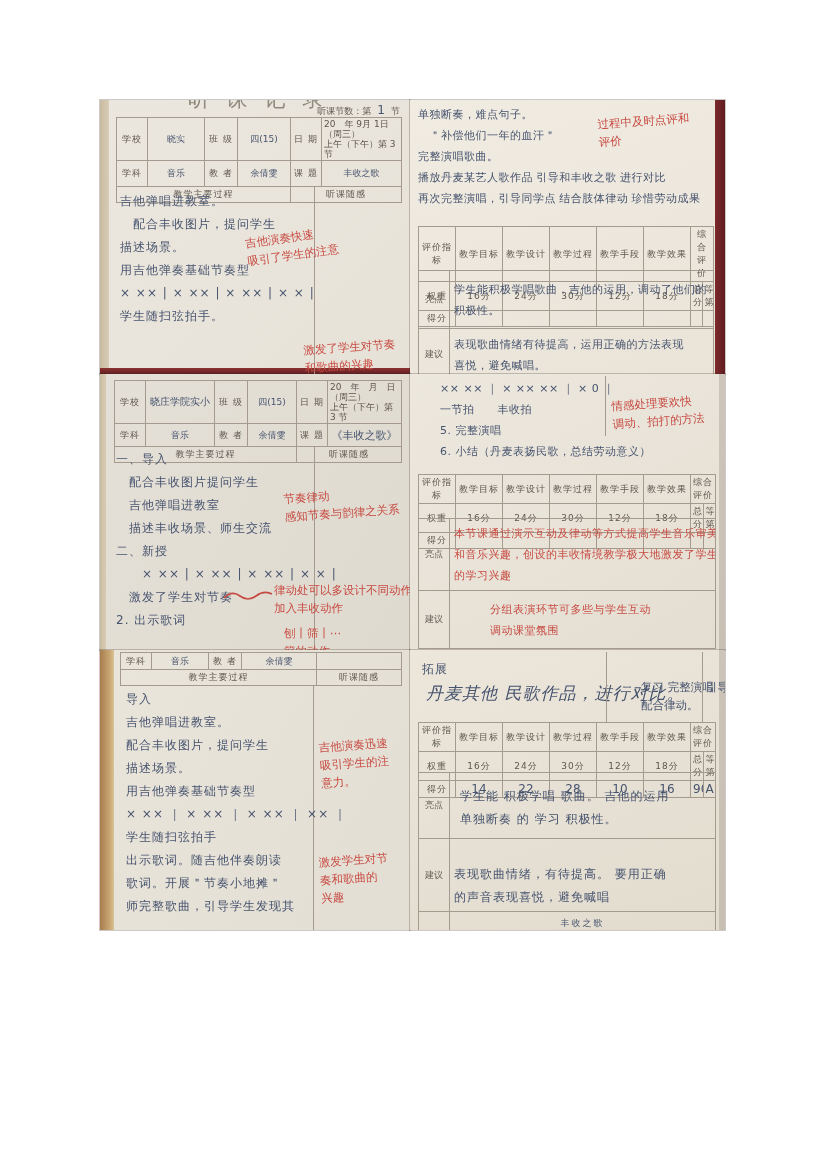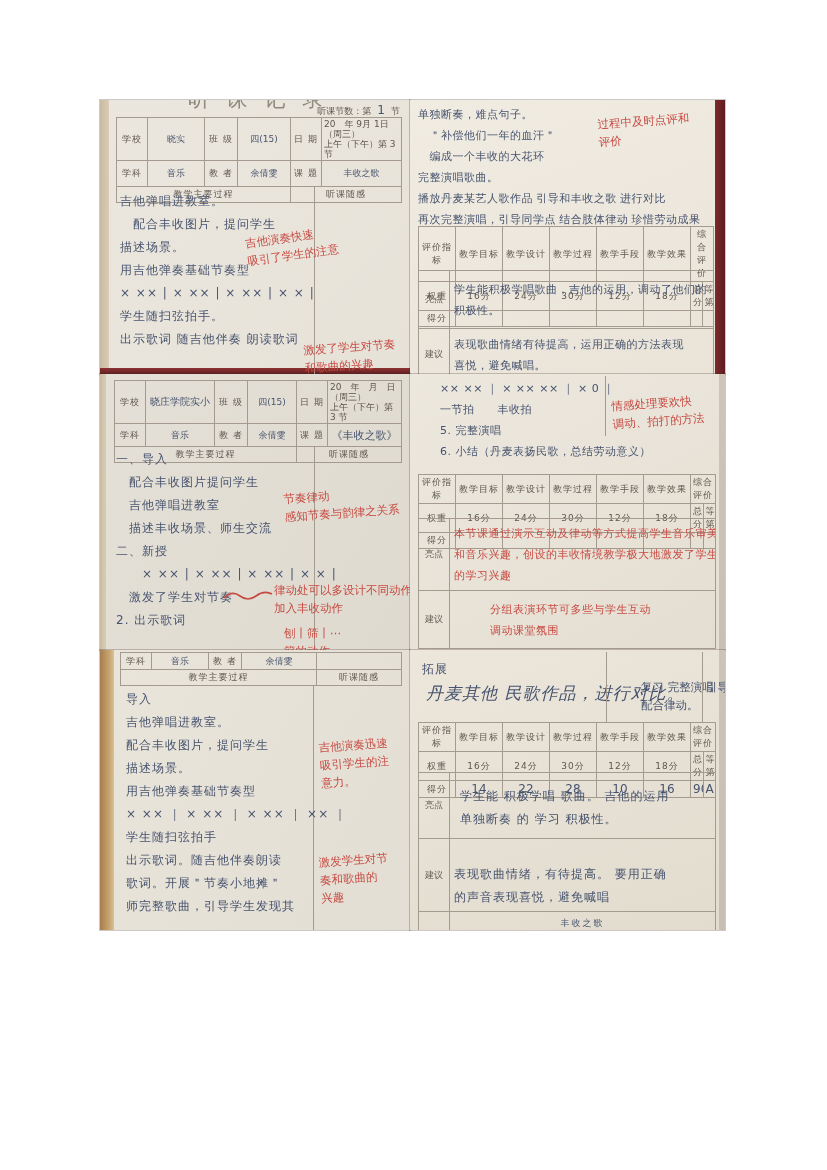--- a/index.html
+++ b/index.html
@@ -96,40 +96,38 @@
       </table>
     <div class="body-area" style="position:absolute;left:16px;top:86px;width:286px;height:188px;">
       <div class="vline" style="left:198px;"></div>
       <div style="position:absolute;left:4px;top:4px;">
           <div class="hb hline">吉他弹唱进教室。</div>
           <div class="hb hline">　配合丰收图片，提问学生</div>
           <div class="hb hline">描述场景。</div>
           <div class="hb hline">用吉他弹奏基础节奏型</div>
           <div class="hb hline">× ×× | × ×× | × ×× | × × |</div>
           <div class="hb hline">学生随扫弦拍手。</div>
-          <div class="hb hline">出示歌词 随吉他伴奏 朗读歌词</div>
         </div>
       <div class="note-rot" style="position:absolute;left:130px;top:42px;">
           <div class="hr2 nline">吉他演奏快速</div>
           <div class="hr2 nline">吸引了学生的注意</div>
         </div>
       <div class="note-rot2" style="position:absolute;left:188px;top:152px;">
           <div class="hr2 nline">激发了学生对节奏</div>
           <div class="hr2 nline">和歌曲的兴趣</div>
         </div>
     </div>
   </div>
 
   <div class="photo" id="photo2">
     <div class="edge-maroon"></div>
     <div style="position:absolute;left:8px;top:4px;width:297px;height:118px;font-family:Liberation Serif, serif;">
       <div>
           <div class="hb hline2">单独断奏，难点句子。</div>
           <div class="hb hline2">　＂补偿他们一年的血汗＂</div>
-          <div class="hb hline2">　编成一个丰收的大花环</div>
           <div class="hb hline2">完整演唱歌曲。</div>
           <div class="hb hline2">播放丹麦某艺人歌作品 引导和丰收之歌 进行对比</div>
           <div class="hb hline2">再次完整演唱，引导同学点 结合肢体律动 珍惜劳动成果</div>
         </div>
       <div class="note-rot2" style="position:absolute;left:180px;top:8px;">
           <div class="hr2 nline">过程中及时点评和</div>
           <div class="hr2 nline">评价</div>
         </div>
     </div>
     <table class="ph-table eval" style="position:absolute;left:8px;top:126px;width:296px;">

